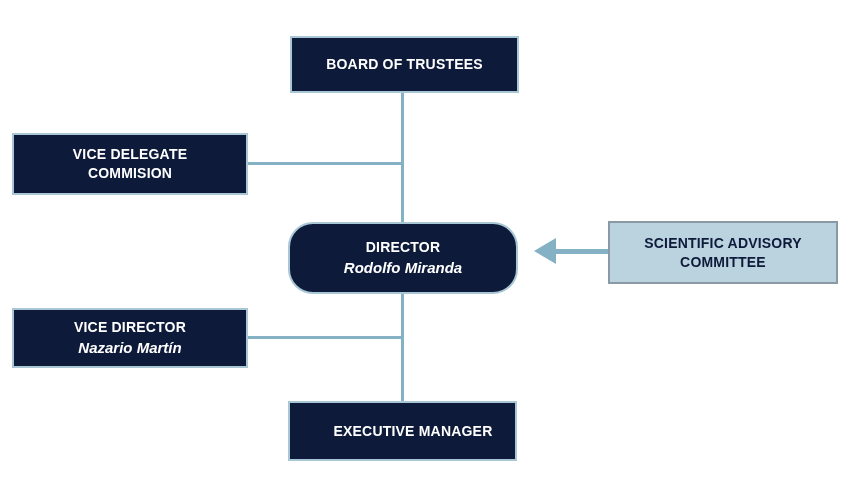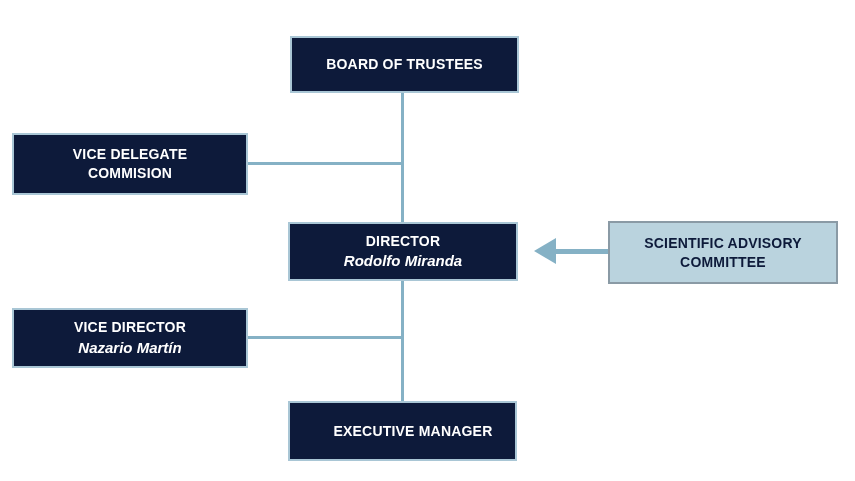--- a/index.html
+++ b/index.html
@@ -79,21 +79,21 @@
   <div class="arrow-head" style="left:534px; top:238px;"></div>
 
   <div class="node dark" style="left:290px; top:36px; width:229px; height:57px;">
     <div class="title">BOARD OF TRUSTEES</div>
   </div>
 
   <div class="node dark" style="left:12px; top:133px; width:236px; height:62px;">
     <div class="title" style="max-width:170px;">VICE DELEGATE COMMISION</div>
   </div>
 
-  <div class="node dark" style="left:288px; top:222px; width:230px; height:59px;">
+  <div class="node dark" style="left:288px; top:222px; width:230px; height:72px;border-radius:25px;">
     <div class="title">DIRECTOR</div>
     <div class="name">Rodolfo Miranda</div>
   </div>
 
   <div class="node light" style="left:608px; top:221px; width:230px; height:63px;">
     <div class="title" style="max-width:200px;">SCIENTIFIC ADVISORY COMMITTEE</div>
   </div>
 
   <div class="node dark" style="left:12px; top:308px; width:236px; height:60px;">
     <div class="title">VICE DIRECTOR</div>

